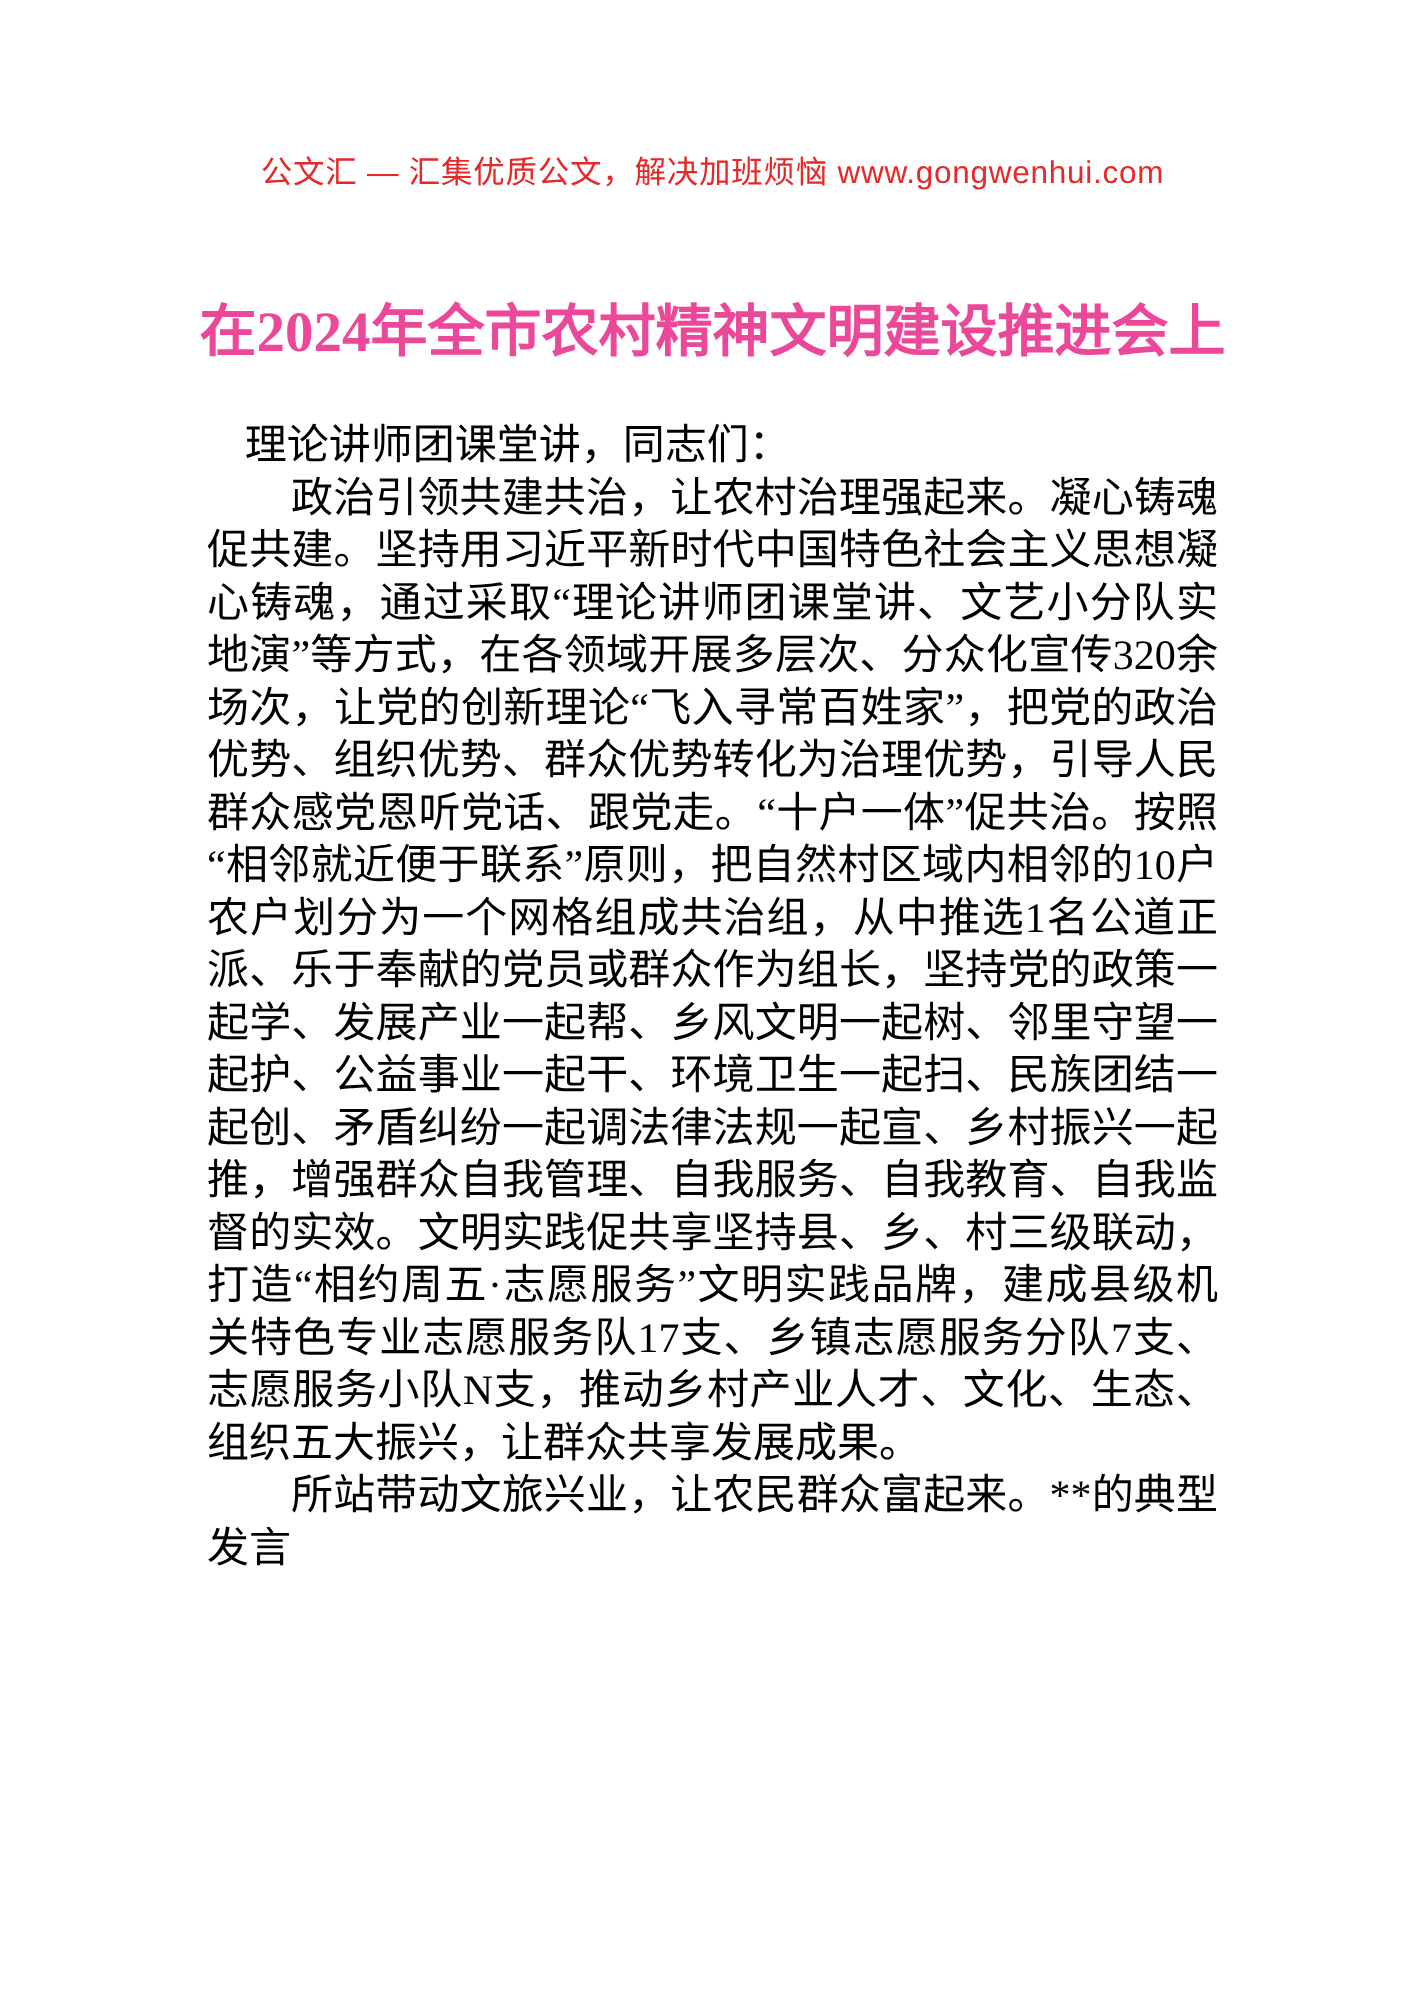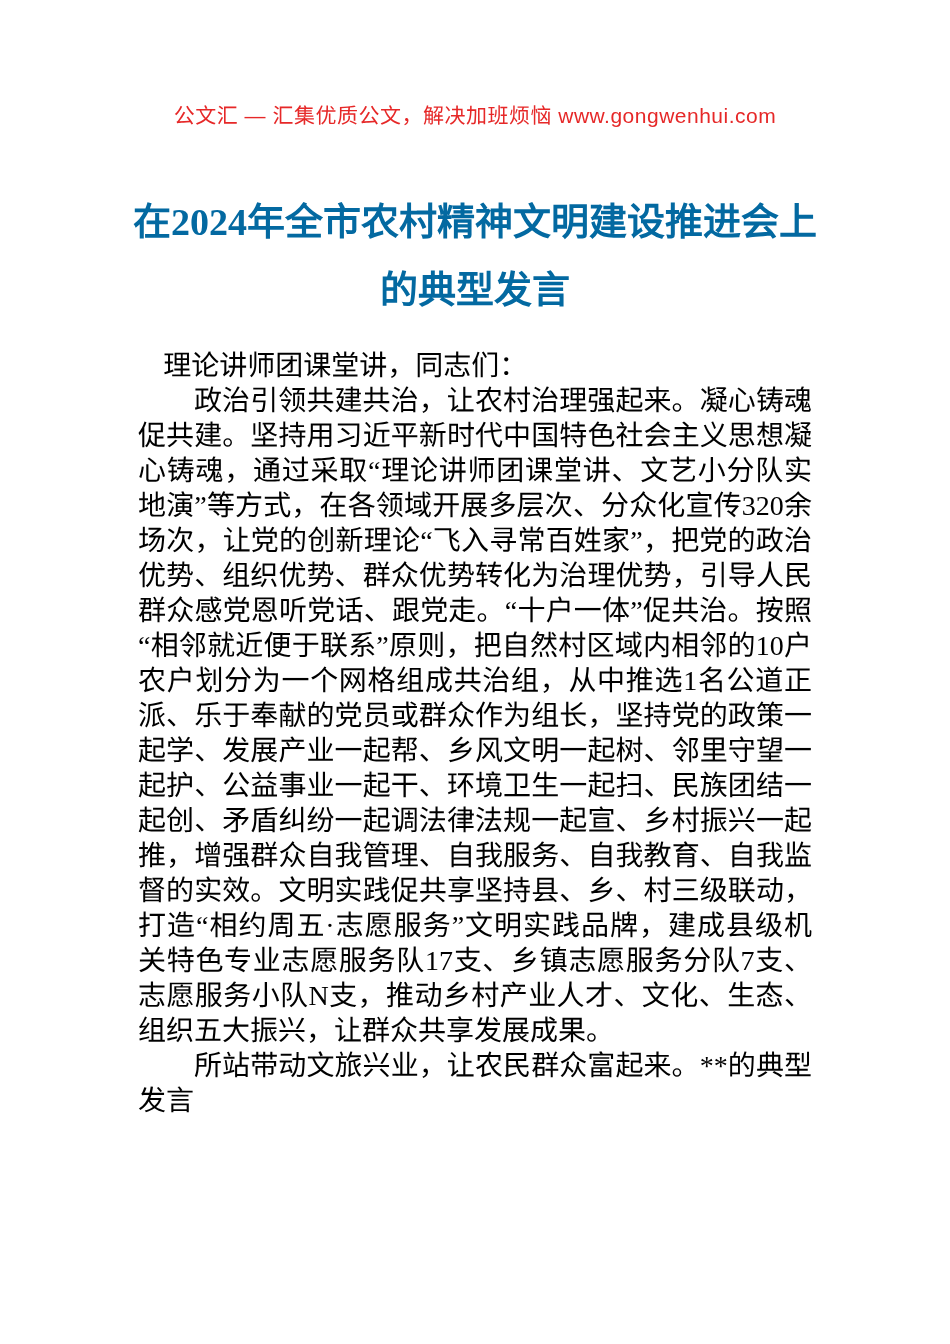--- a/index.html
+++ b/index.html
@@ -26,21 +26,21 @@
     letter-spacing: 0.5px;
     white-space: nowrap;
   }
   .doc-title {
     margin: 58px 60px 0 60px;
     text-align: center;
     font-family: "Liberation Serif", sans-serif;
     font-size: 38px;
     font-weight: 700;
     line-height: 68px;
-    color: #0369a1;
+    color: #ec4899;
   }
   .title-line {
     display: block;
     white-space: nowrap;
   }
   .doc-body {
     margin: 24px 138px 0 138px;
     font-family: "Liberation Serif", sans-serif;
     font-size: 28px;
     line-height: 35px;
@@ -61,21 +61,20 @@
 </style>
 </head>
 <body>
 
 <div class="page">
 
   <div class="watermark">公文汇 — 汇集优质公文，解决加班烦恼 www.gongwenhui.com</div>
 
   <h1 class="doc-title">
     <span class="title-line">在2024年全市农村精神文明建设推进会上</span>
-    <span class="title-line">的典型发言</span>
   </h1>
 
   <div class="doc-body">
     <p class="salutation">理论讲师团课堂讲，同志们：</p>
     <p class="para">政治引领共建共治，让农村治理强起来。凝心铸魂促共建。坚持用习近平新时代中国特色社会主义思想凝心铸魂，通过采取“理论讲师团课堂讲、文艺小分队实地演”等方式，在各领域开展多层次、分众化宣传320余场次，让党的创新理论“飞入寻常百姓家”，把党的政治优势、组织优势、群众优势转化为治理优势，引导人民群众感党恩听党话、跟党走。“十户一体”促共治。按照“相邻就近便于联系”原则，把自然村区域内相邻的10户农户划分为一个网格组成共治组，从中推选1名公道正派、乐于奉献的党员或群众作为组长，坚持党的政策一起学、发展产业一起帮、乡风文明一起树、邻里守望一起护、公益事业一起干、环境卫生一起扫、民族团结一起创、矛盾纠纷一起调法律法规一起宣、乡村振兴一起推，增强群众自我管理、自我服务、自我教育、自我监督的实效。文明实践促共享坚持县、乡、村三级联动，打造“相约周五·志愿服务”文明实践品牌，建成县级机关特色专业志愿服务队17支、乡镇志愿服务分队7支、志愿服务小队N支，推动乡村产业人才、文化、生态、组织五大振兴，让群众共享发展成果。</p>
     <p class="para">所站带动文旅兴业，让农民群众富起来。**的典型发言</p>
   </div>
 
 </div>
 

